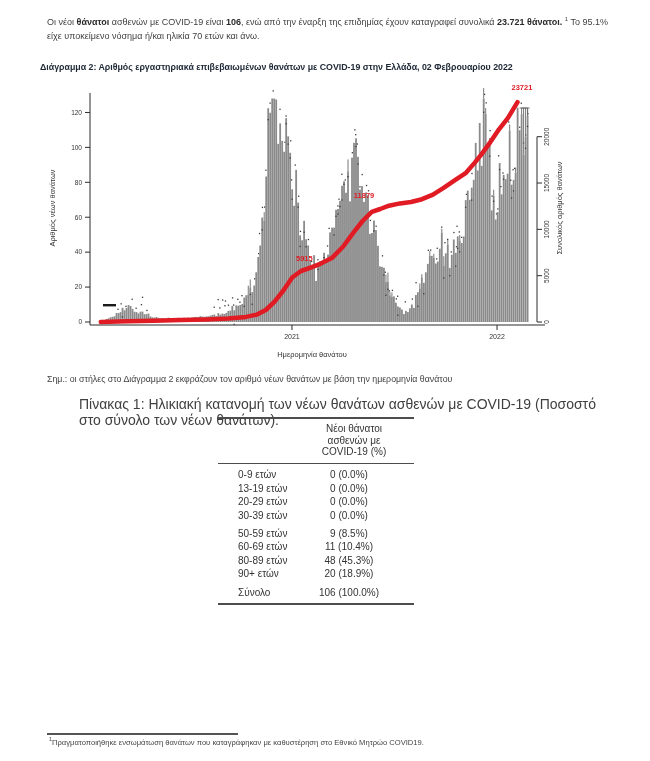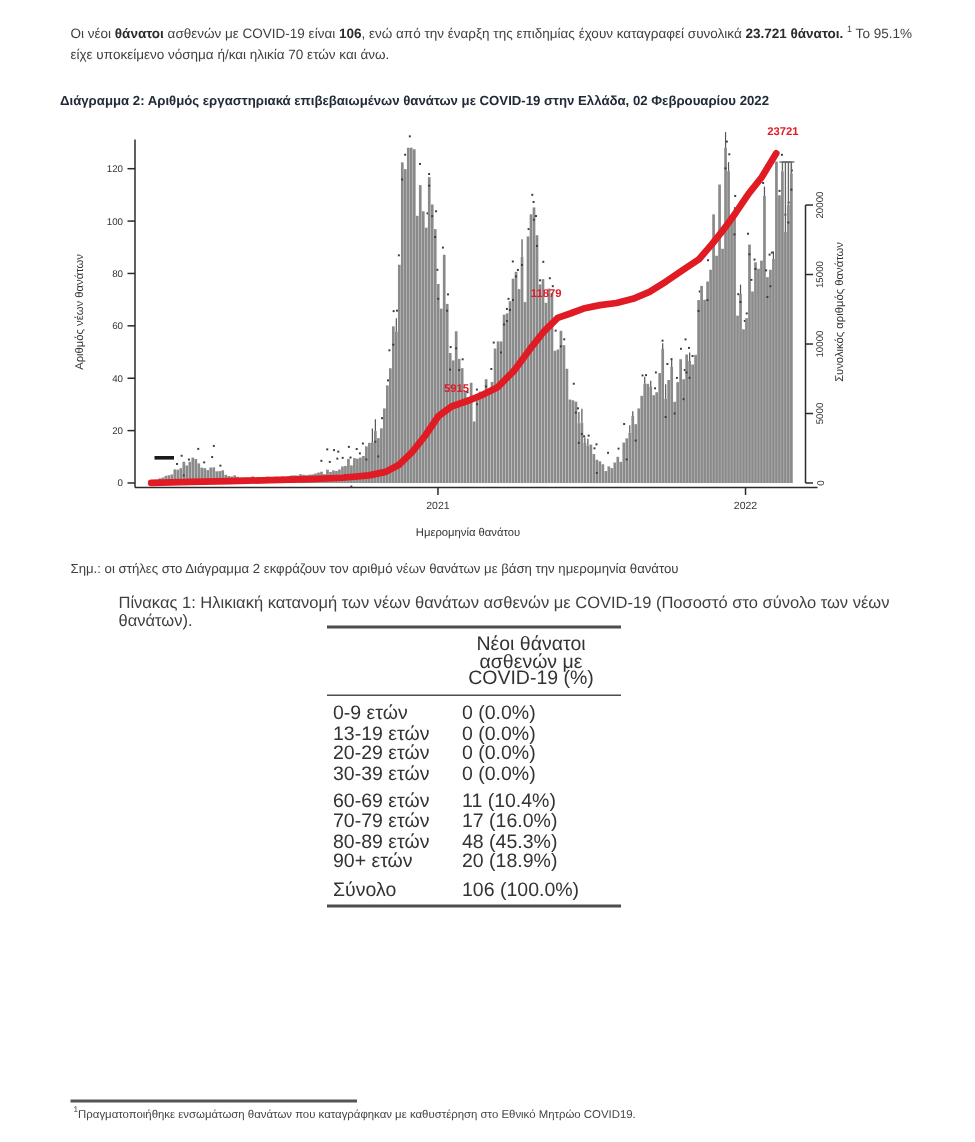--- a/index.html
+++ b/index.html
@@ -8,32 +8,32 @@
     font-family:"Liberation Sans", sans-serif;color:#3f3f3f;overflow:hidden;
   }
   .abs{position:absolute;}
   #intro{left:47px;top:16px;width:567px;font-size:9px;line-height:13.5px;color:#3f3f3f;}
   #intro b{color:#2b2b2b;}
   #intro sup{font-size:6px;vertical-align:super;line-height:0;}
   #chart-title{left:40px;top:62px;width:545px;text-align:left;font-weight:bold;
     font-size:8.8px;color:#212b38;}
   #chart-wrap{left:0;top:80px;width:650px;height:290px;}
   #note{left:47px;top:374px;width:560px;font-size:8.8px;color:#3f3f3f;}
-  #table-title{left:79px;top:396px;width:540px;font-size:11px;color:#3f3f3f;}
-  #age-table{left:218px;top:417px;width:196px;font-size:13px;color:#333;}
+  #table-title{left:79px;top:396px;width:540px;font-size:14px;color:#3f3f3f;}
+  #age-table{left:218px;top:417px;width:196px;font-size:10px;color:#333;}
   .tline{height:2px;background:#4d4d4d;}
   .tline.thin{height:1.5px;}
   #t-header{padding:4px 0 5px 0;display:flex;flex-direction:column;align-items:flex-end;}
   #t-header div{width:120px;text-align:center;line-height:11.5px;font-weight:bold;font-weight:normal;}
   .trow{display:flex;height:13.6px;align-items:center;}
   .trow .c1{flex:1;padding-left:4px;}
-  .trow .c2{width:106px;text-align:left;padding-right:24px;box-sizing:border-box;}
+  .trow .c2{width:106px;text-align:center;padding-right:24px;box-sizing:border-box;}
   .tgap{height:4px;}
   .trow.total{margin-top:5px;margin-bottom:4px;}
-  #t-body{padding-top:4px;}
+  #t-body{padding-top:4px;margin-left:16px;}
   #footnote-rule{left:47px;top:733px;width:191px;height:1.5px;background:#555;}
   #footnote{left:49px;top:738px;width:560px;font-size:7.6px;color:#444;}
   #footnote sup{font-size:5.5px;vertical-align:super;line-height:0;}
   svg text{font-family:"Liberation Sans", sans-serif;}
 </style>
 </head>
 <body>
 
 <div class="abs" id="intro"><span>Οι νέοι </span><b>θάνατοι</b><span> ασθενών με COVID-19 είναι </span><b>106</b><span>, ενώ από την έναρξη της επιδημίας έχουν καταγραφεί συνολικά </span><b>23.721 θάνατοι.</b><span> </span><sup>1</sup><span> Το 95.1% είχε υποκείμενο νόσημα ή/και ηλικία 70 ετών και άνω.</span></div>
 
@@ -505,26 +505,26 @@
       <div class="trow">
         <span class="c1">20-29 ετών</span>
         <span class="c2">0 (0.0%)</span>
       </div>
       <div class="trow">
         <span class="c1">30-39 ετών</span>
         <span class="c2">0 (0.0%)</span>
       </div>
       <div class="tgap"></div>
       <div class="trow">
+        <span class="c1">50-59 ετών</span>
+        <span class="c2">9 (8.5%)</span>
+      </div>
+      <div class="trow">
         <span class="c1">60-69 ετών</span>
         <span class="c2">11 (10.4%)</span>
-      </div>
-      <div class="trow">
-        <span class="c1">70-79 ετών</span>
-        <span class="c2">17 (16.0%)</span>
       </div>
       <div class="trow">
         <span class="c1">80-89 ετών</span>
         <span class="c2">48 (45.3%)</span>
       </div>
       <div class="trow">
         <span class="c1">90+ ετών</span>
         <span class="c2">20 (18.9%)</span>
       </div>
       <div class="trow total">

